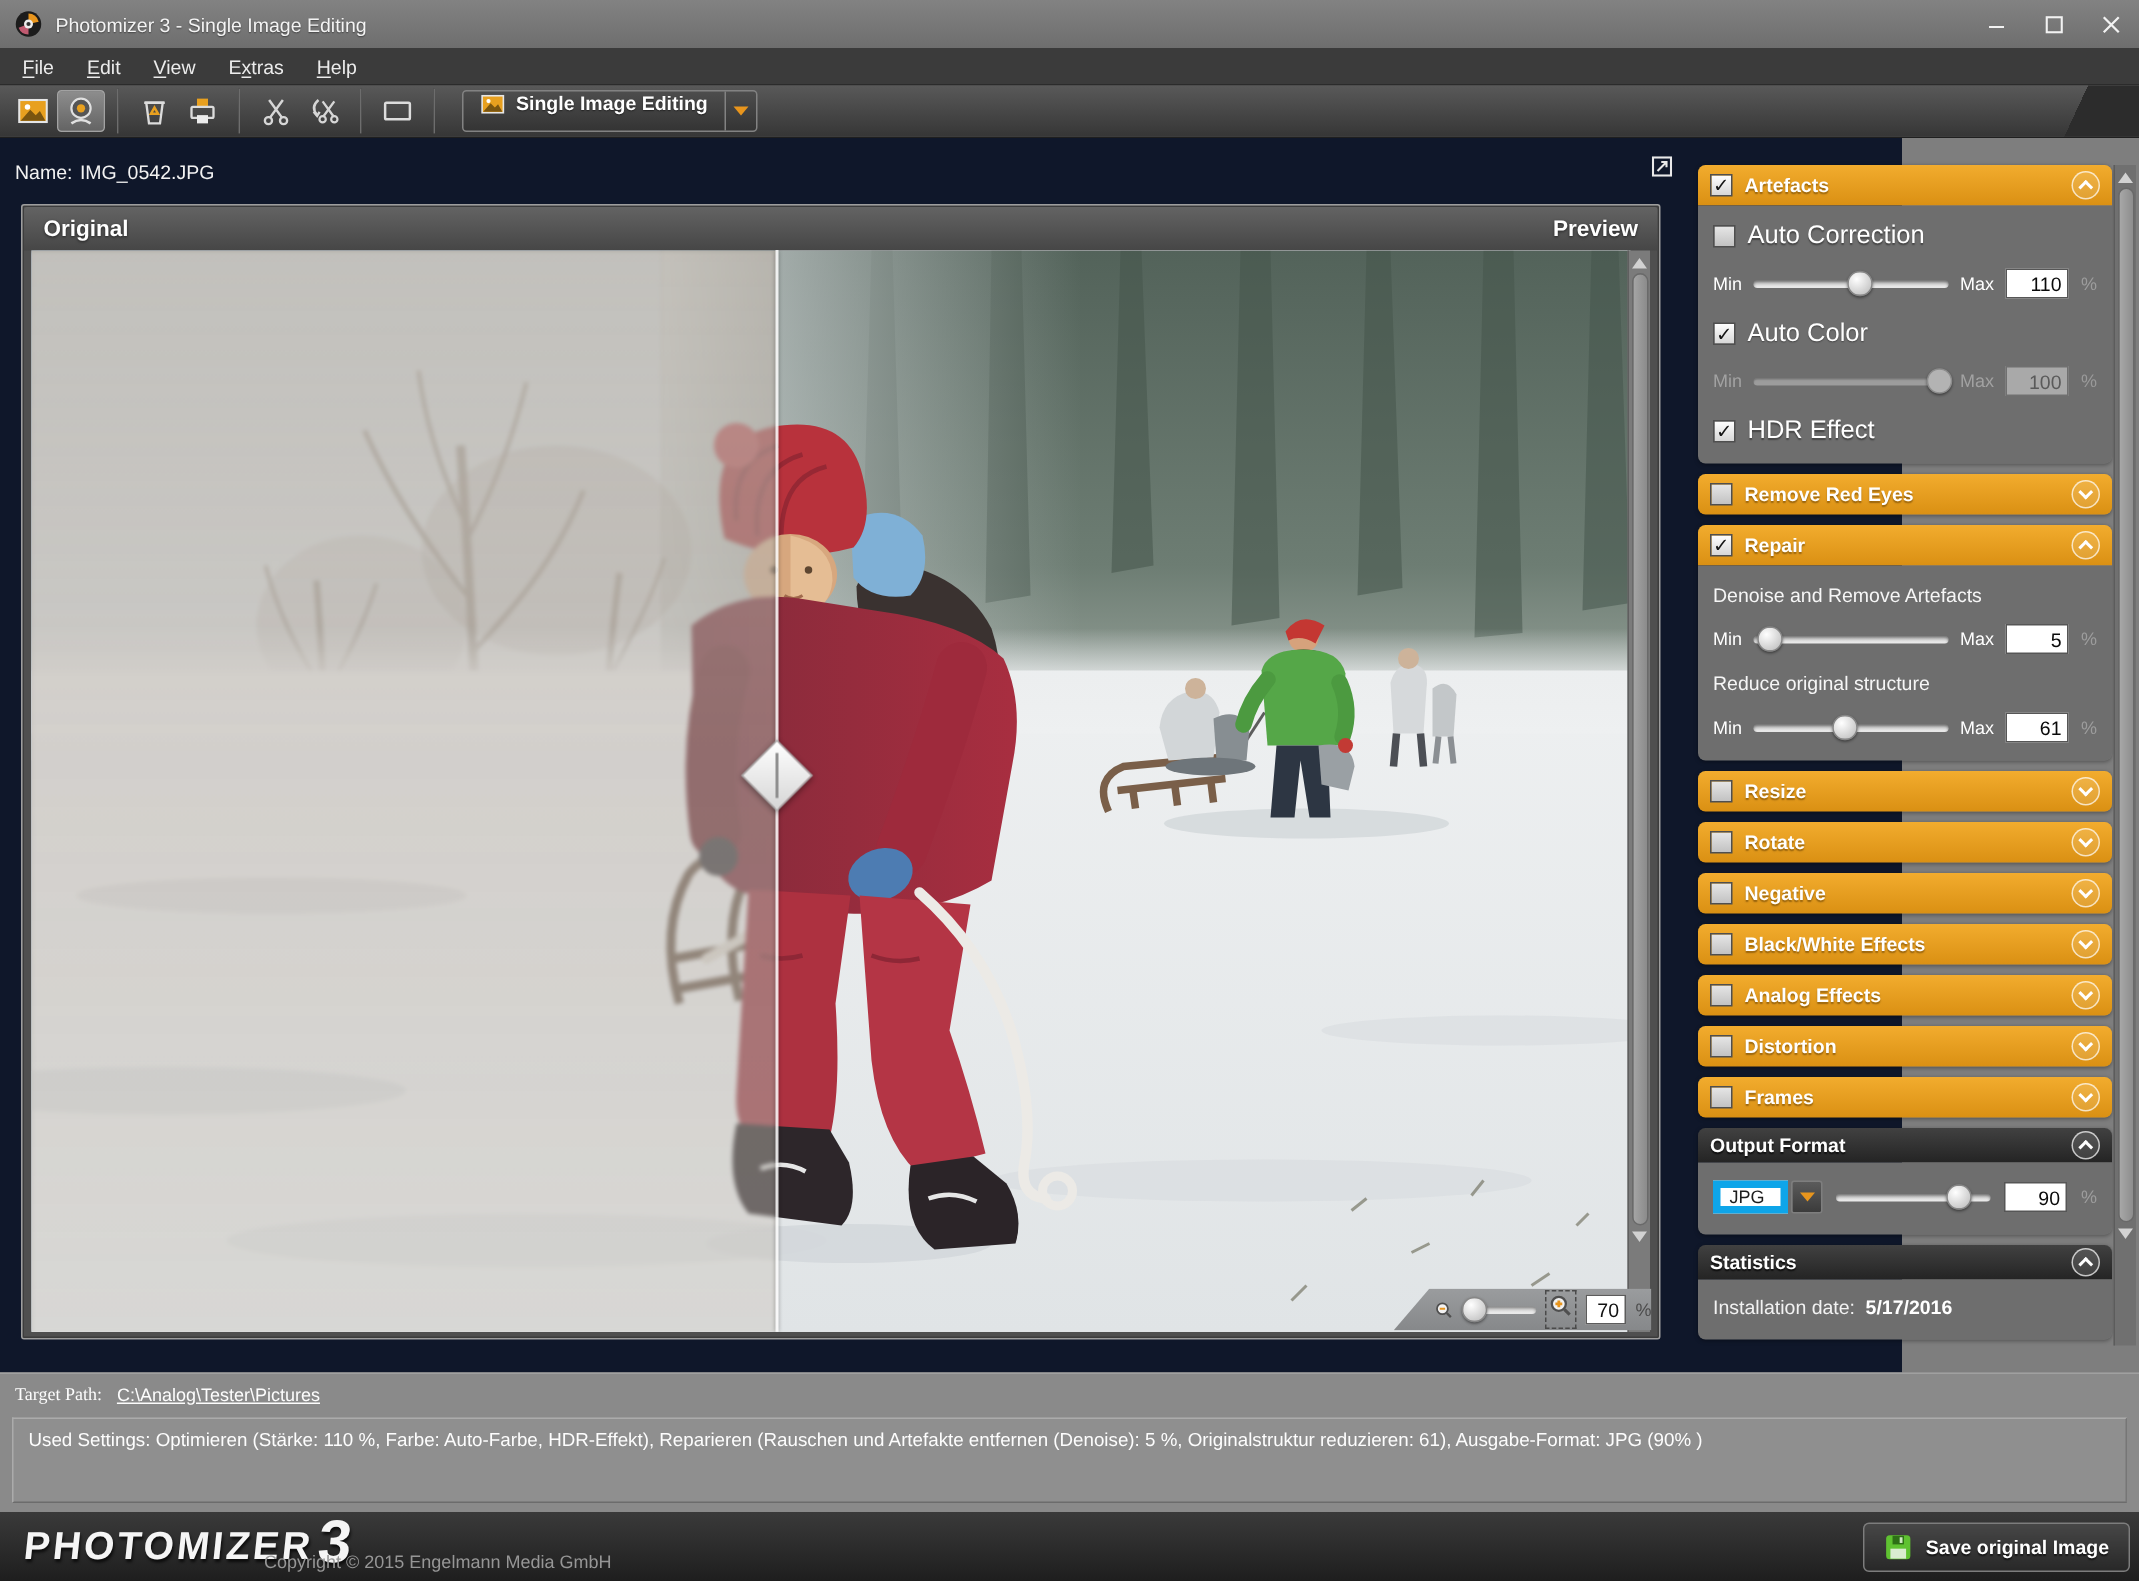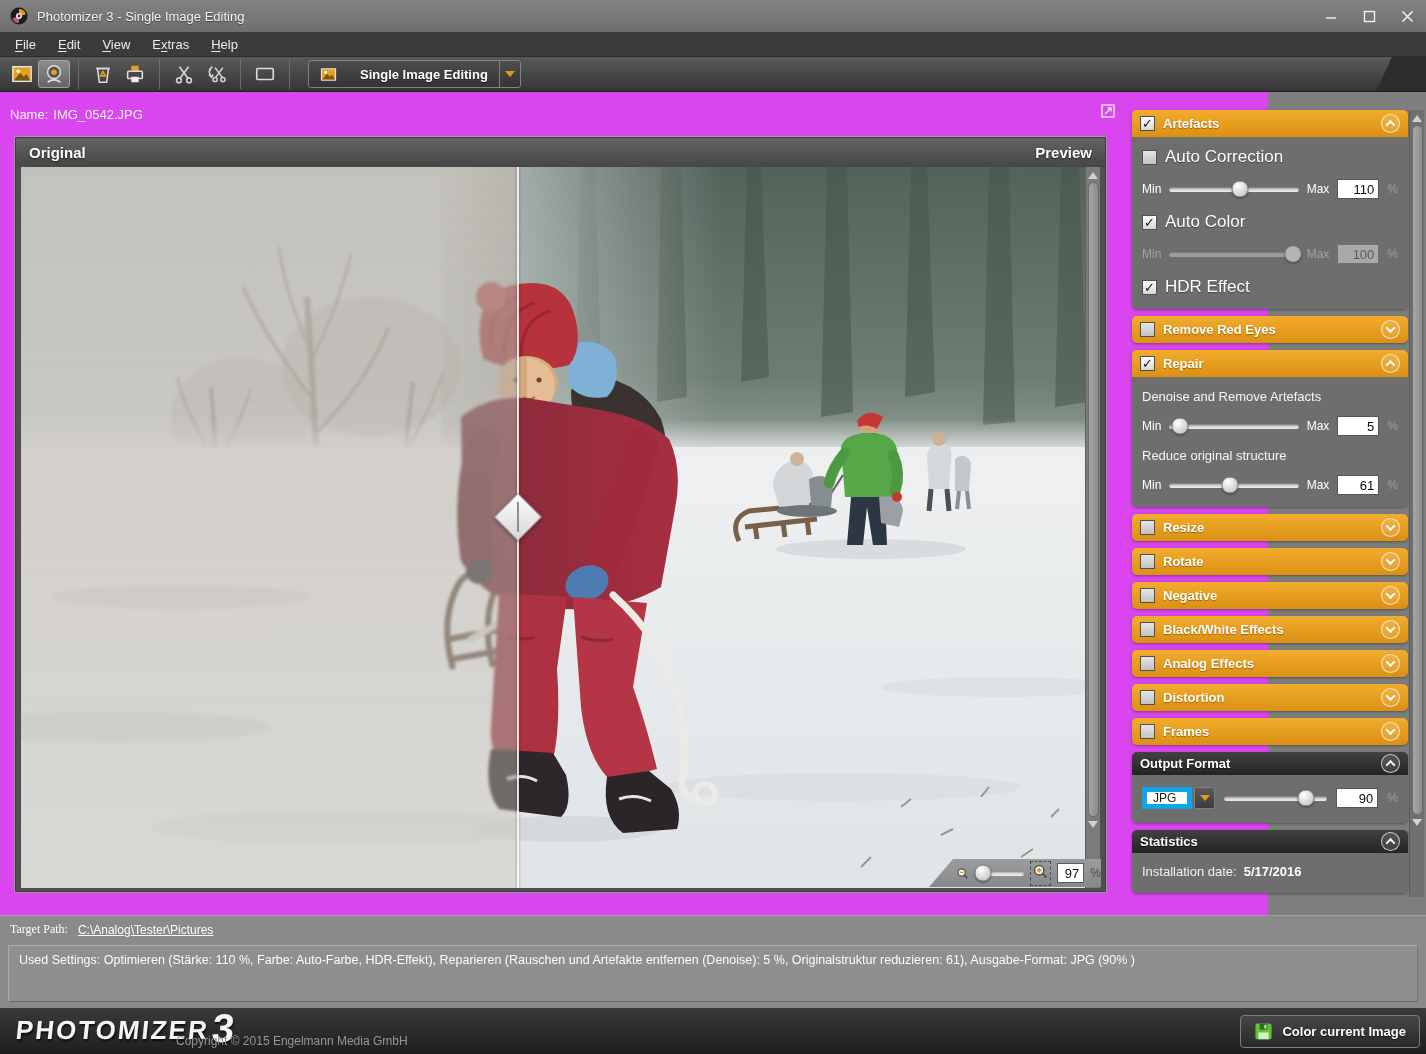--- a/index.html
+++ b/index.html
@@ -24,27 +24,27 @@
   #toolbar { position:absolute; left:0; top:57px; width:1426px; height:35px;
     background:linear-gradient(#595959,#363636); border-bottom:1px solid #1f1f1f;
     display:flex; align-items:center; padding-left:6px; }
   #toolbar .wedge { position:absolute; right:0; top:0; bottom:0; width:70px;
     background:linear-gradient(115deg, rgba(0,0,0,0) 42%, #2c2c2c 42%); }
   .tbtn { width:32px; height:28px; display:flex; align-items:center; justify-content:center; border-radius:3px; }
   .tbtn.selected { background:linear-gradient(#8d8d8d,#646464); border:1px solid #a2a2a2; }
   .tsep { width:1px; height:30px; background:#262626; border-right:1px solid #6d6d6d; margin:0 8px; }
   #mode-button { margin-left:10px; height:28px; display:flex; align-items:stretch;
     background:linear-gradient(#4d4d4d,#343434); border:1px solid #828282; border-radius:3px; }
-  #mode-main { display:flex; align-items:center; gap:23px; padding:0 11px; }
+  #mode-main { display:flex; align-items:flex-start; gap:7px; padding:0 11px; }
   #mode-label { color:#fff; font-size:13px; font-weight:bold; text-shadow:0 1px 1px rgba(0,0,0,.5); }
   #mode-arrow { width:21px; border-left:1px solid #828282; display:flex; align-items:center; justify-content:center; }
   .tri-down { width:0; height:0; border-left:5px solid transparent; border-right:5px solid transparent; border-top:6px solid #e8951d; }
 
   
-  #workspace { position:absolute; left:0; top:92px; width:1268px; height:823px; background:#d946ef; }
+  #workspace { position:absolute; left:0; top:92px; width:1268px; height:823px; background:#0f172a; }
   #name-row { position:absolute; left:10px; top:15px; color:#f2f2f2; font-size:13px; display:flex; gap:5px; }
   #detach { position:absolute; left:1101px; top:12px; }
 
   #frame { position:absolute; left:14px; top:44px; width:1093px; height:757px;
     background:#4f4f4f; border:1px solid #9d9d9d; border-radius:2px; box-shadow:0 0 0 1px #3c3c3c inset; }
   #frame-header { position:absolute; left:1px; top:1px; right:1px; height:29px;
     background:linear-gradient(#636363,#464646); display:flex; align-items:center;
     justify-content:space-between; padding:0 13px; border-radius:2px 2px 0 0; }
   .pane-label { color:#fff; font-size:15px; font-weight:bold; text-shadow:0 1px 2px rgba(0,0,0,.6); }
 
@@ -467,21 +467,21 @@
         <div class="thumb" style="left:16%"></div>
       </div>
       <div id="zoom-in-wrap">
         <svg width="17" height="17" viewBox="0 0 20 20">
           <circle cx="8.5" cy="8.5" r="5.5" fill="#f2f2f2" stroke="#4f4f4f" stroke-width="1.8"></circle>
           <line x1="12.8" y1="12.8" x2="17" y2="17" stroke="#4f4f4f" stroke-width="2.4"></line>
           <line x1="5.8" y1="8.5" x2="11.2" y2="8.5" stroke="#e8951d" stroke-width="2.2"></line>
           <line x1="8.5" y1="5.8" x2="8.5" y2="11.2" stroke="#e8951d" stroke-width="2.2"></line>
         </svg>
       </div>
-      <div id="zoom-value">97</div>
+      <div id="zoom-value">70</div>
       <span id="zoom-unit">%</span>
     </div>
   </div>
 
   <div id="side">
 
     <div class="panel expanded">
       <div class="phead orange">
         <span class="cb">✓</span>
         <span class="ptitle">Artefacts</span>
@@ -690,15 +690,15 @@
     <span id="brand-num">3</span>
   </div>
   <span id="copyright">Copyright © 2015 Engelmann Media GmbH</span>
   <div id="save-button">
     <svg width="19" height="19" viewBox="0 0 20 20">
       <rect x="1.5" y="1.5" width="17" height="17" rx="2.5" fill="#5fc231"></rect>
       <rect x="6" y="2" width="8" height="6" fill="#2d6f16"></rect>
       <rect x="11" y="3" width="2" height="4" fill="#cfe9c2"></rect>
       <rect x="4.5" y="11" width="11" height="7" fill="#d9ecd0"></rect>
     </svg>
-    <span id="save-label">Color current Image</span>
+    <span id="save-label">Save original Image</span>
   </div>
 </div>
 
 </body></html>

